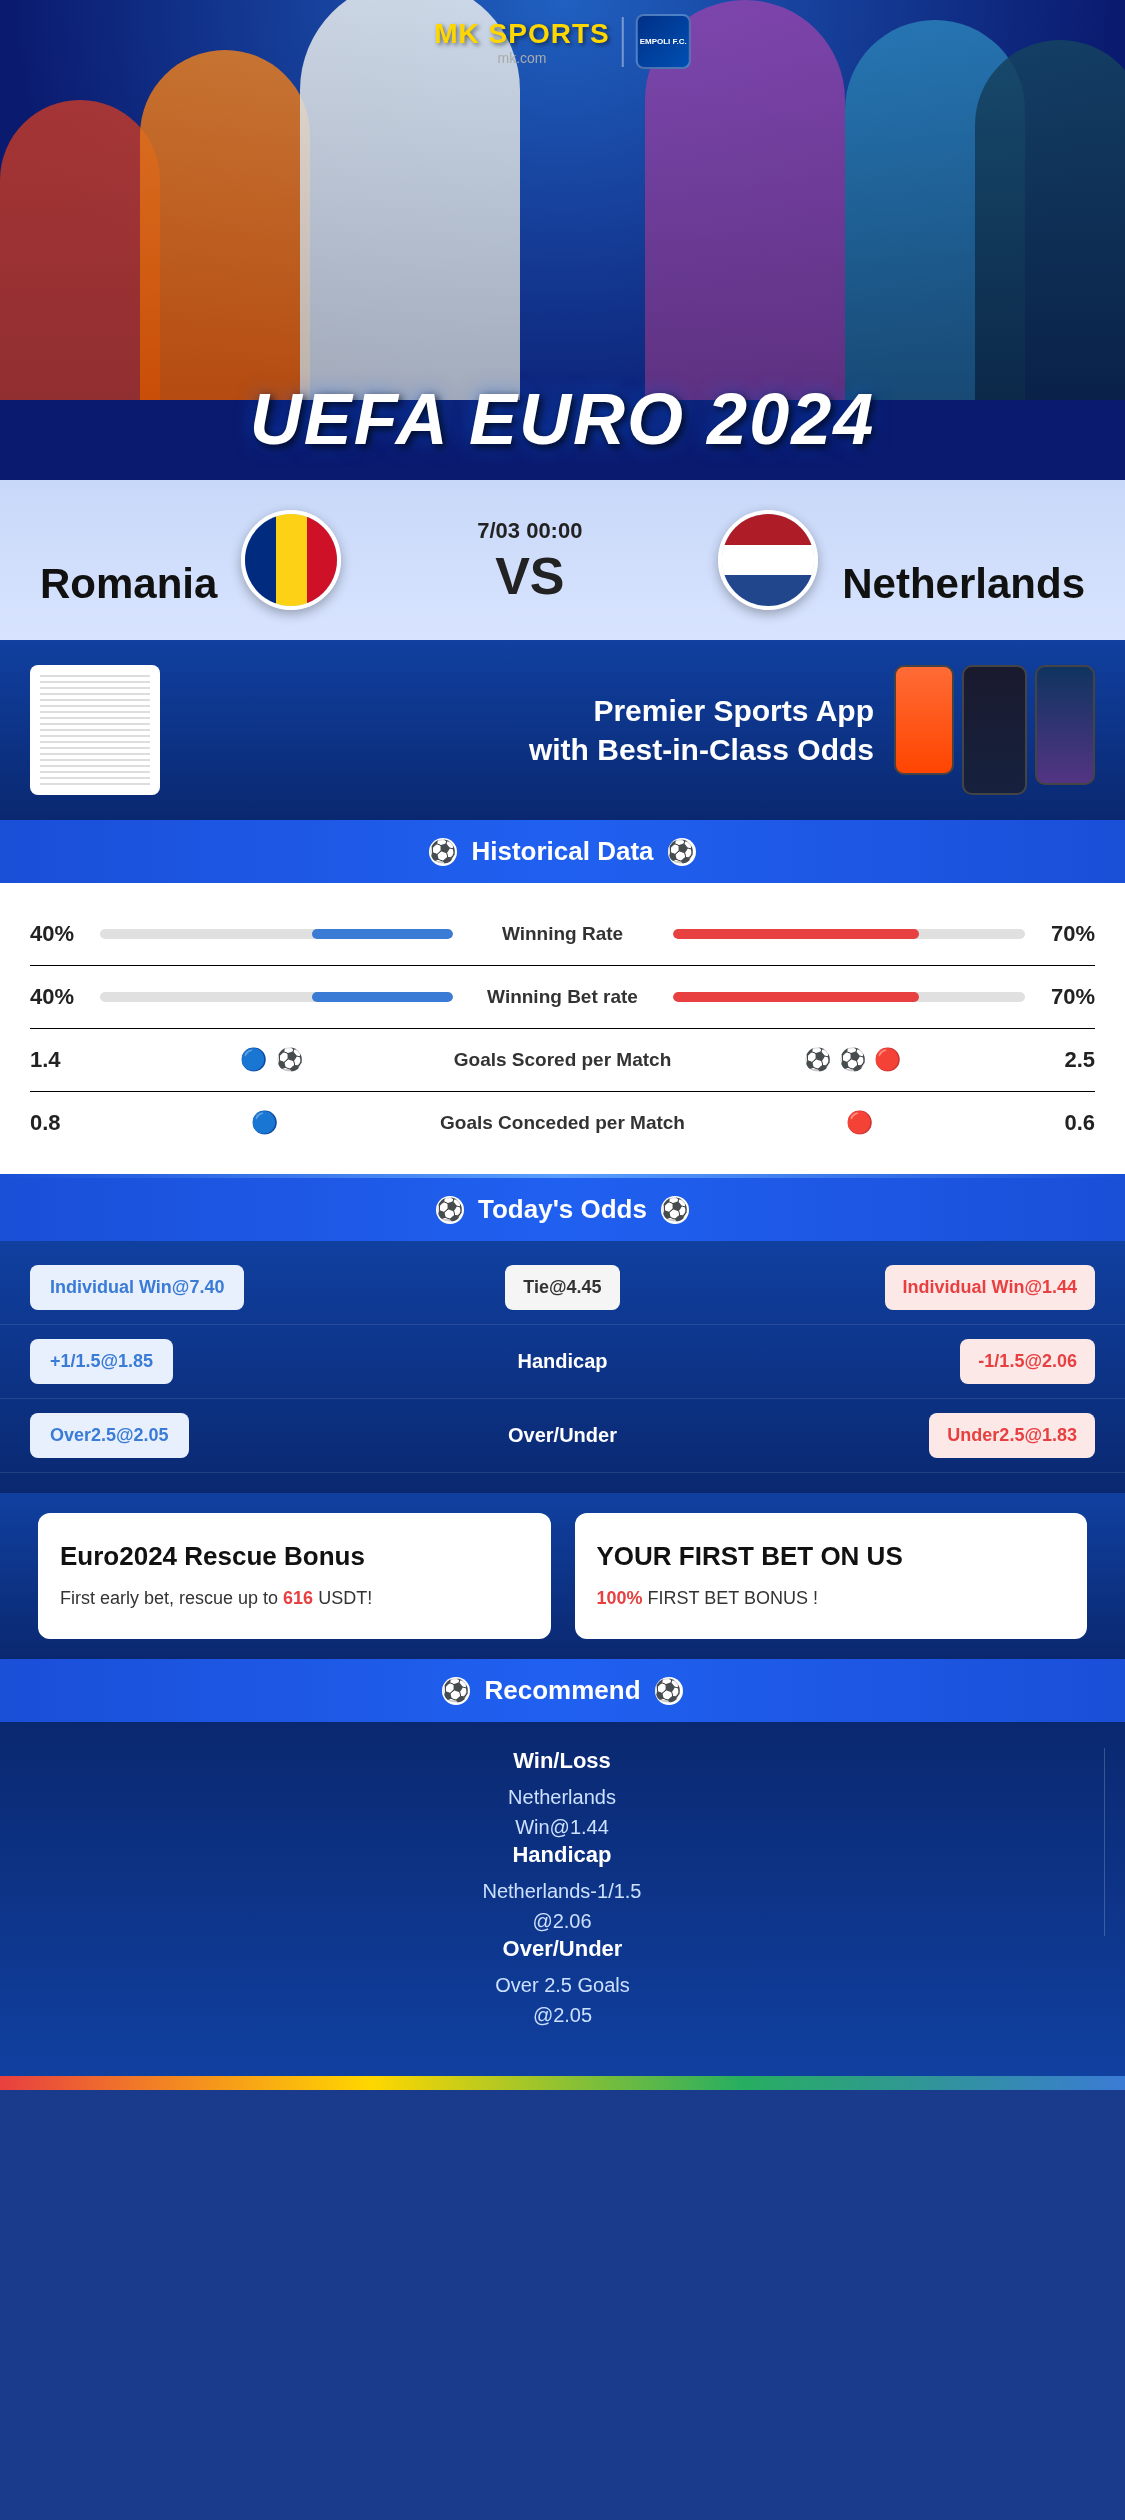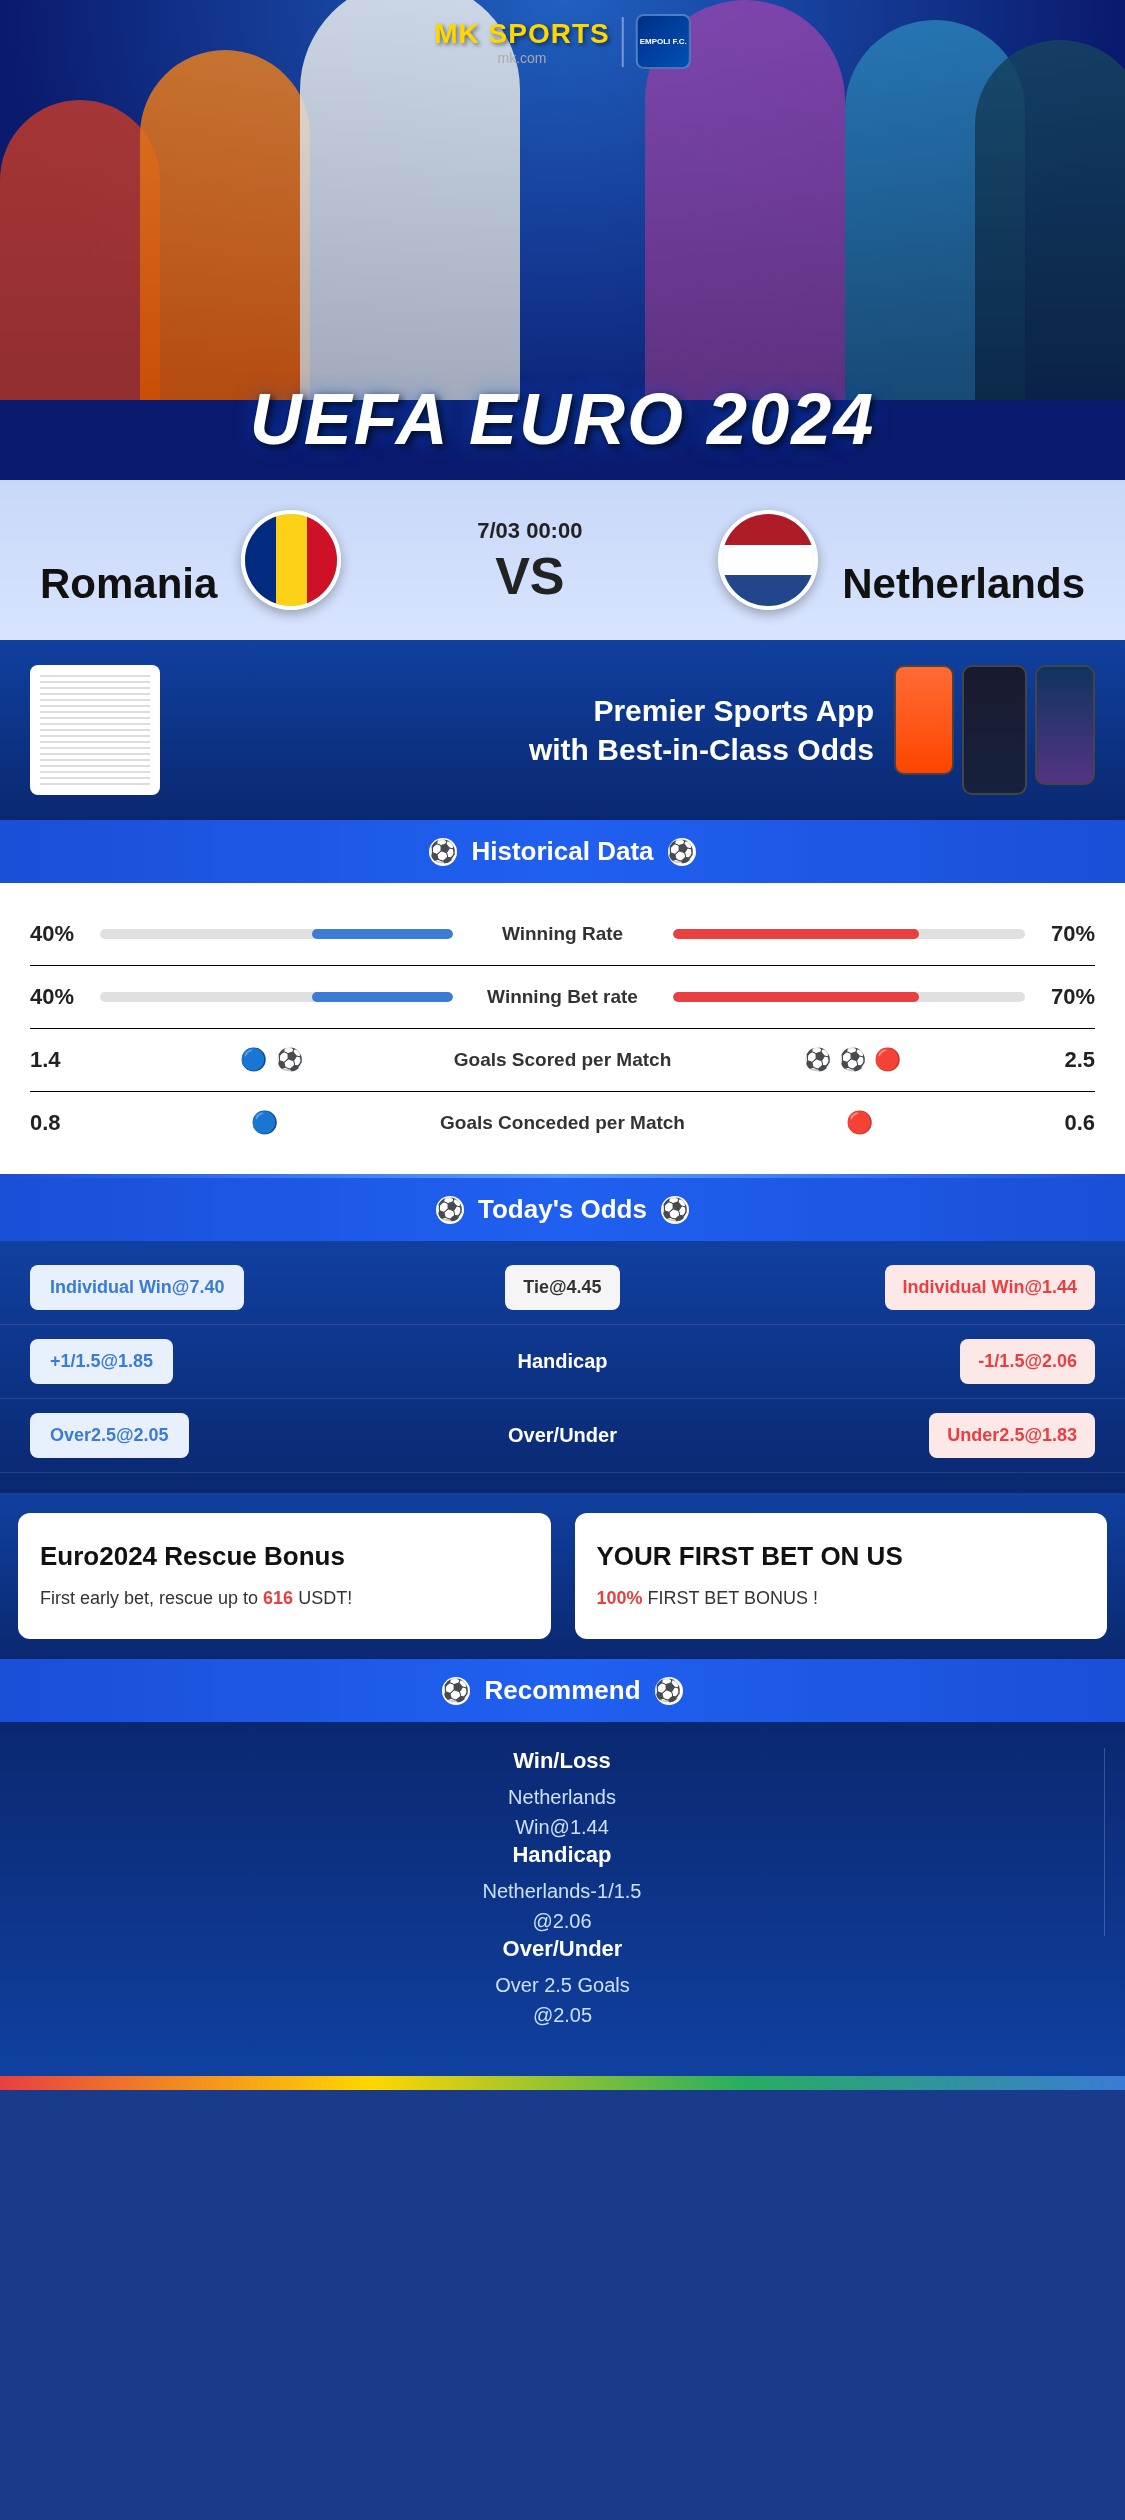--- a/index.html
+++ b/index.html
@@ -369,21 +369,21 @@
       font-weight: bold;
       padding: 12px 18px;
       border-radius: 8px;
       display: inline-block;
       border: none;
     }
 
     
     .bonus-section {
       background: linear-gradient(180deg, #1040a0 0%, #0a2870 100%);
-      padding: 20px 18px;
+      padding: 20px 38px;
       display: flex;
       gap: 24px;
     }
     .bonus-card {
       background: white;
       border-radius: 12px;
       padding: 28px 22px;
       flex: 1;
     }
     .bonus-title {

